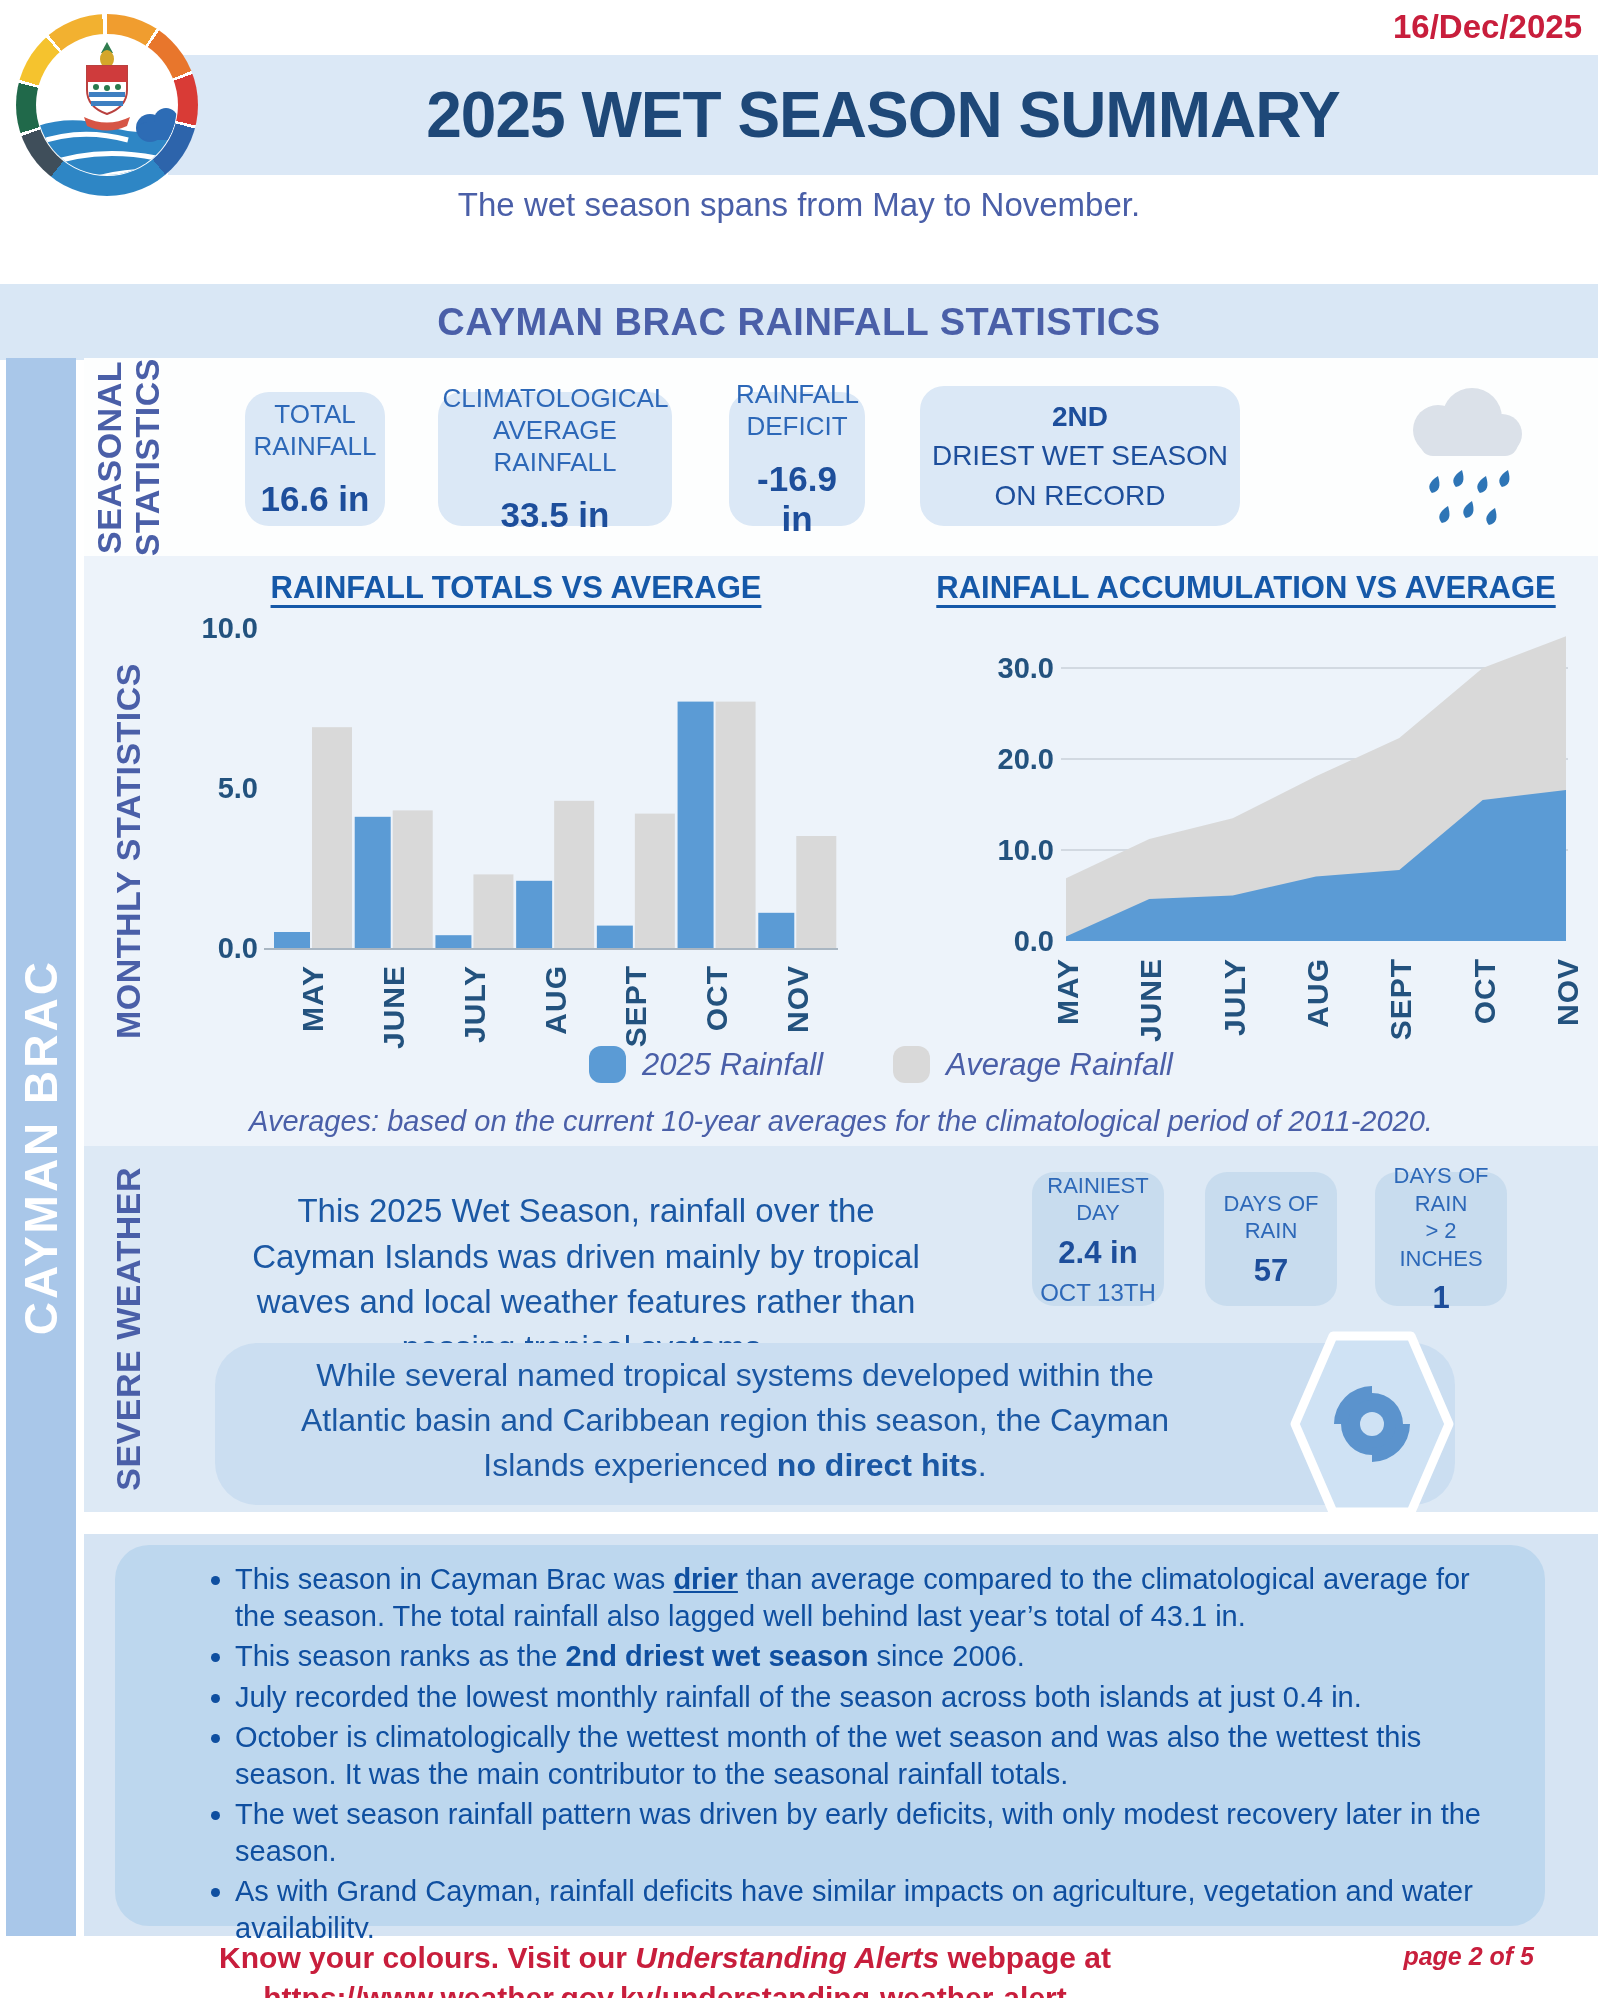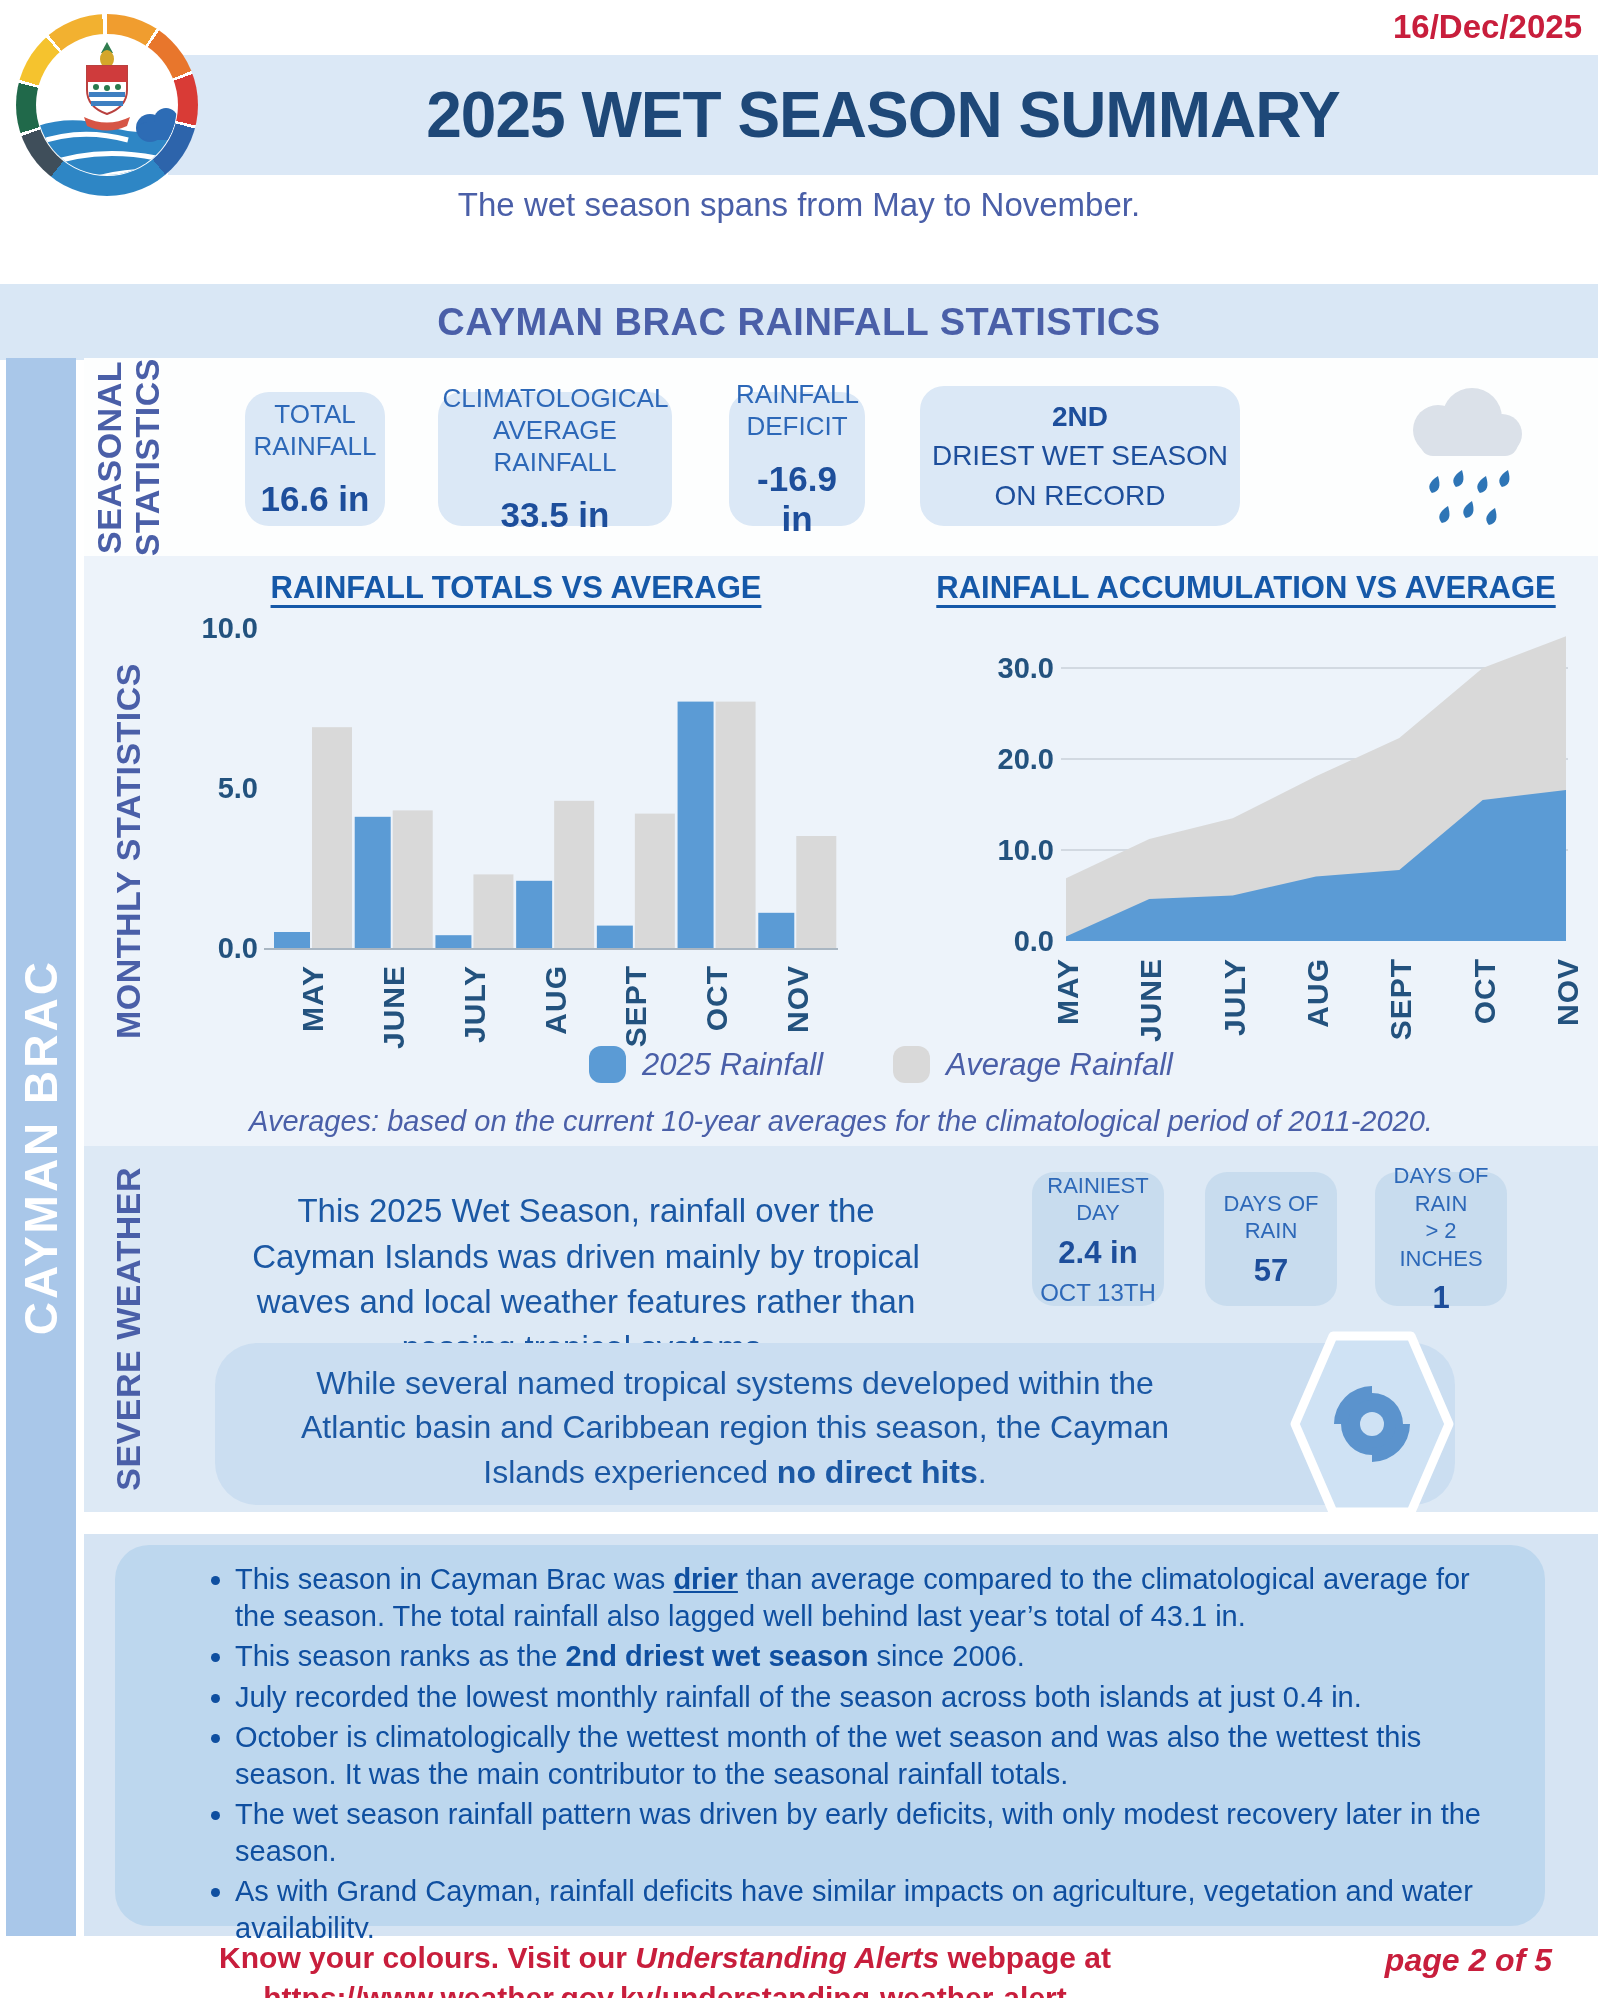--- a/index.html
+++ b/index.html
@@ -69,34 +69,34 @@
   .para{position:absolute;left:152px;top:42px;width:700px;text-align:center;font-size:33px;
         color:#1b58a4;line-height:1.38;}
   .scard{position:absolute;top:26px;width:132px;height:134px;background:#c8dcee;border-radius:22px;
          display:flex;flex-direction:column;align-items:center;justify-content:center;text-align:center;
          box-sizing:border-box;padding:6px;}
   .scard .slbl{font-size:22px;color:#2d68b8;line-height:1.25;}
   .scard .sval{font-size:31px;font-weight:bold;color:#1d4e9b;margin-top:8px;}
   .scard .ssub{font-size:24px;color:#2d68b8;margin-top:8px;}
   .sc1{left:948px;}.sc2{left:1121px;}.sc3{left:1291px;}
   .nohits{position:absolute;left:131px;top:197px;width:1240px;height:162px;background:#cbdef1;
-          border-radius:42px;display:flex;align-items:flex-end;justify-content:center;box-sizing:border-box;
+          border-radius:42px;display:flex;align-items:flex-start;justify-content:center;box-sizing:border-box;
           padding:10px 250px 10px 50px;text-align:center;font-size:32px;color:#1b58a4;line-height:1.4;}
   .hex{position:absolute;left:1203px;top:180px;}
   
   .hbox{position:absolute;left:31px;top:11px;width:1430px;height:381px;background:#bdd7ee;
         border-radius:34px;box-sizing:border-box;padding:16px 40px 8px 60px;}
   .hbox ul{margin:0;padding-left:60px;font-size:29px;color:#0f4fa0;line-height:1.26;}
   .hbox li{margin-bottom:4px;}
   
   .footer{position:absolute;top:1938px;left:0;width:100%;height:60px;background:#fff;}
   .fcenter{position:absolute;left:90px;top:0;width:1150px;text-align:center;font-size:30px;
            font-weight:bold;color:#c81e3c;line-height:1.32;}
   .furl{display:block;color:#c81e3c;text-decoration:none;}
-  .fpage{position:absolute;right:46px;top:4px;font-size:32px;font-weight:bold;font-style:italic;color:#c81e3c;}
+  .fpage{position:absolute;right:64px;top:4px;font-size:25px;font-weight:bold;font-style:italic;color:#c81e3c;}
 </style>
 </head>
 <body>
 
 <div class="page">
 
   <div class="date">16/Dec/2025</div>
 
   <div class="title-band">
     <h1>2025 WET SEASON SUMMARY</h1>

